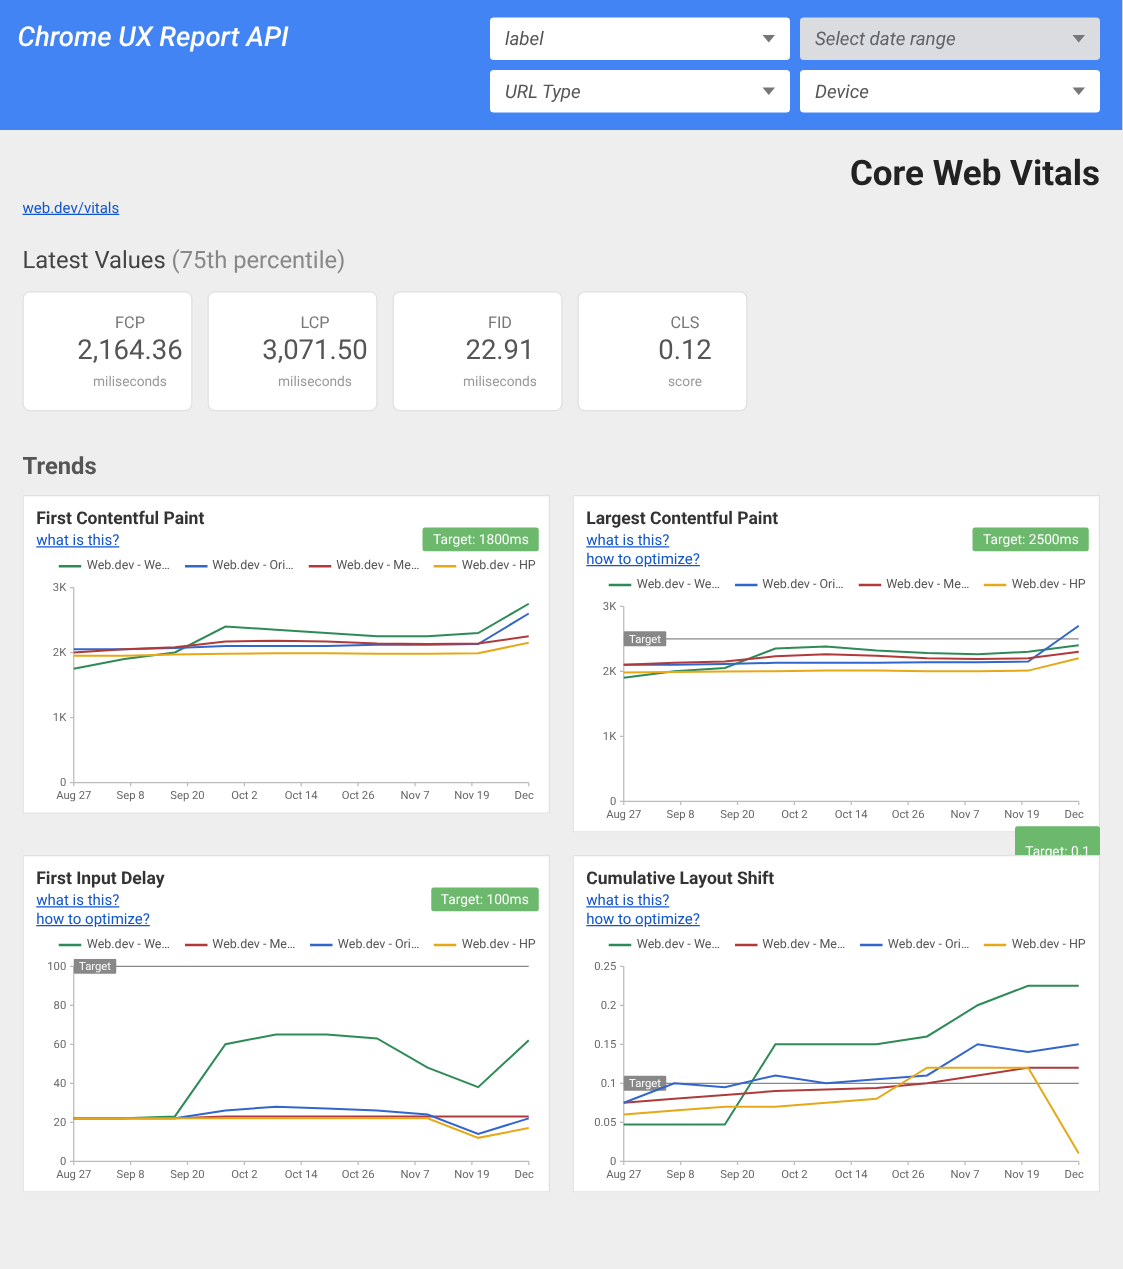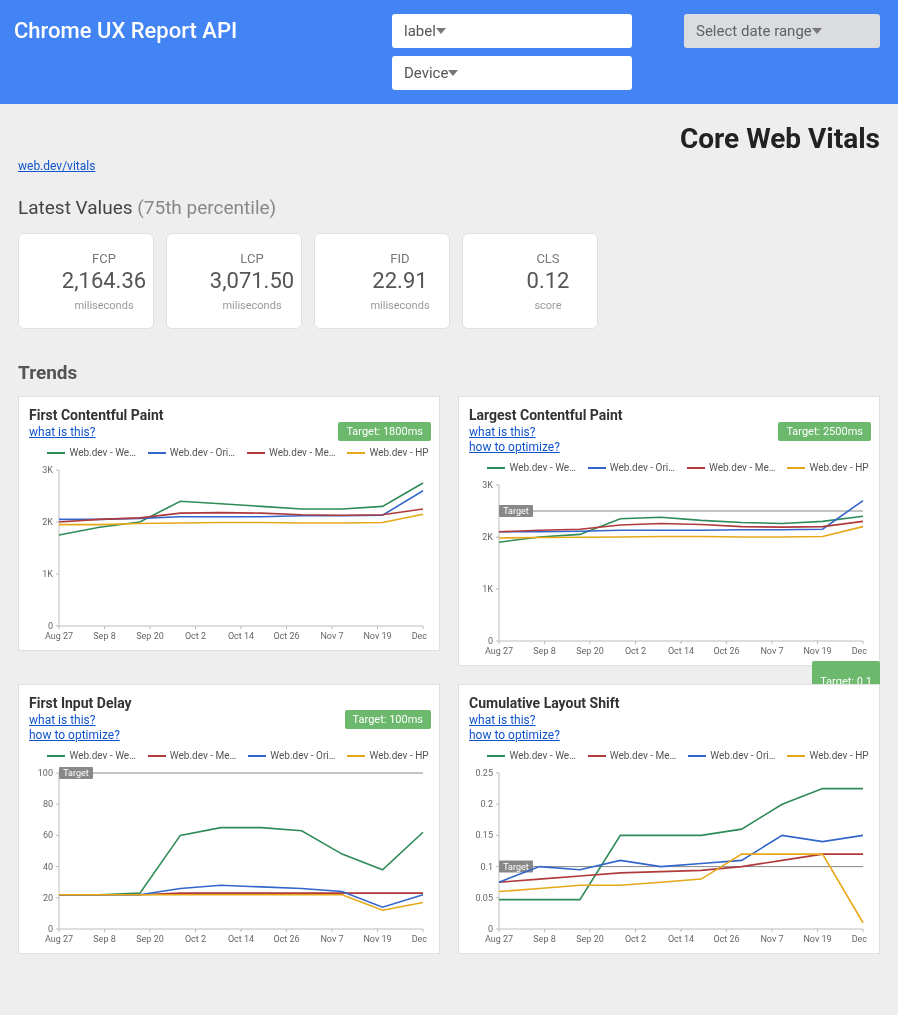--- a/index.html
+++ b/index.html
@@ -1,21 +1,21 @@
 <!DOCTYPE html>
 <html><head>
 <meta charset="utf-8">
 <style>
   * { box-sizing: border-box; margin: 0; padding: 0; }
   body { font-family: -apple-system, BlinkMacSystemFont, "Segoe UI", Roboto, Helvetica, Arial, sans-serif; background: #eeeeee; width: 898px; }
-  .header { background: #4284f4; padding: 14px 18px 14px 14px; display: flex; align-items: flex-start; gap: 12px; }
+  .header { background: #4284f4; padding: 14px 18px 14px 14px; display: flex; align-items: flex-start; gap: 12px; font-style: italic; }
   .header-title { color: #fff; font-size: 22px; font-weight: 500; flex: 1; padding-top: 4px; }
   .selectors { display: grid; grid-template-columns: 240px 240px; gap: 8px; }
-  .select { background: #fff; border-radius: 3px; padding: 8px 12px; display: flex; align-items: center; font-size: 15px; color: #555; cursor: pointer; }
-  .select.disabled { background: #dadce0; color: #5f6368; margin-left: 44px; }
+  .select { background: #fff; border-radius: 3px; padding: 8px 12px; display: flex; align-items: center; justify-content: space-between; font-size: 15px; color: #555; cursor: pointer; }
+  .select.disabled { background: #dadce0; color: #5f6368; }
   .caret { width: 0; height: 0; border-left: 5px solid transparent; border-right: 5px solid transparent; border-top: 6px solid #777; }
   .page { padding: 18px; }
   h1.section-title { font-size: 28px; font-weight: 700; color: #222; text-align: right; }
   a.link { color: #1155cc; font-size: 12px; text-decoration: underline; }
   .subheader { margin-top: 22px; font-size: 19px; color: #444; }
   .subheader .muted { color: #888; font-weight: 400; }
   .cards { display: flex; gap: 12px; margin-top: 14px; }
   .card { background: #fff; border: 1px solid #e0e0e0; border-radius: 6px; width: 136px; height: 96px; display: flex; flex-direction: column; align-items: center; justify-content: center; gap: 2px; padding-left: 36px; }
   .card-name { font-size: 13px; color: #777; }
   .card-value { font-size: 22px; color: #555; font-weight: 400; }
@@ -42,20 +42,24 @@
 
 <div class="header">
   <div class="header-title">Chrome UX Report API</div>
   <div class="selectors">
     <div class="select">
       <span>label</span>
       <span class="caret"></span>
     </div>
     <div class="select disabled">
       <span>Select date range</span>
+      <span class="caret"></span>
+    </div>
+    <div class="select">
+      <span>URL Type</span>
       <span class="caret"></span>
     </div>
     <div class="select">
       <span>Device</span>
       <span class="caret"></span>
     </div>
   </div>
 </div>
 
 <div class="page">

